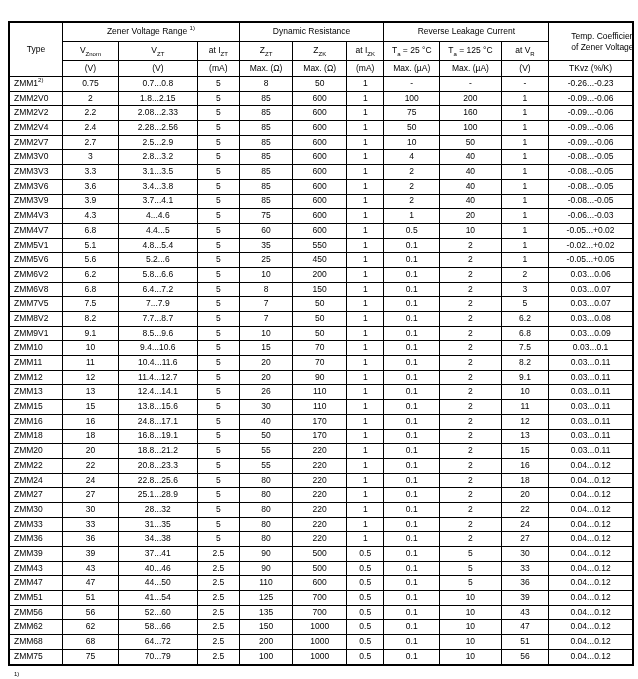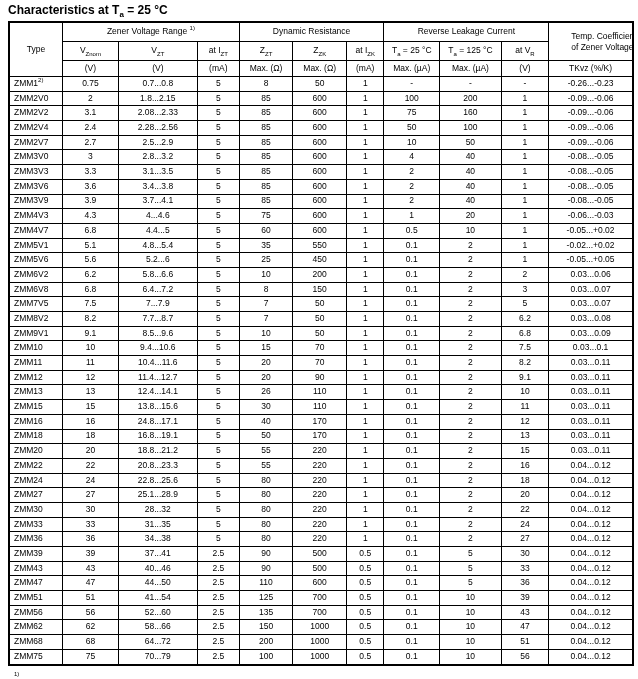--- a/index.html
+++ b/index.html
@@ -44,21 +44,20 @@
   .footnote {
     position: absolute; left: 14px; top: 674px;
     font-size: 6px;
   }
 </style>
 </head>
 <body>
 
 <div class="page">
 
-  <div class="title"><span>Characteristics at T</span><sub>a</sub><span> = 25 °C</span></div>
 
   <table class="char">
     <colgroup>
       <col style="width:8.6%">
       <col style="width:8.9%">
       <col style="width:12.7%">
       <col style="width:6.7%">
       <col style="width:8.6%">
       <col style="width:8.6%">
       <col style="width:6.0%">
@@ -123,21 +122,21 @@
           <td>85</td>
           <td>600</td>
           <td>1</td>
           <td>100</td>
           <td>200</td>
           <td>1</td>
           <td>-0.09...-0.06</td>
         </tr>
         <tr>
           <td class="type-cell">ZMM2V2</td>
-          <td>3.1</td>
+          <td>2.2</td>
           <td>2.08...2.33</td>
           <td>5</td>
           <td>85</td>
           <td>600</td>
           <td>1</td>
           <td>75</td>
           <td>160</td>
           <td>1</td>
           <td>-0.09...-0.06</td>
         </tr>

